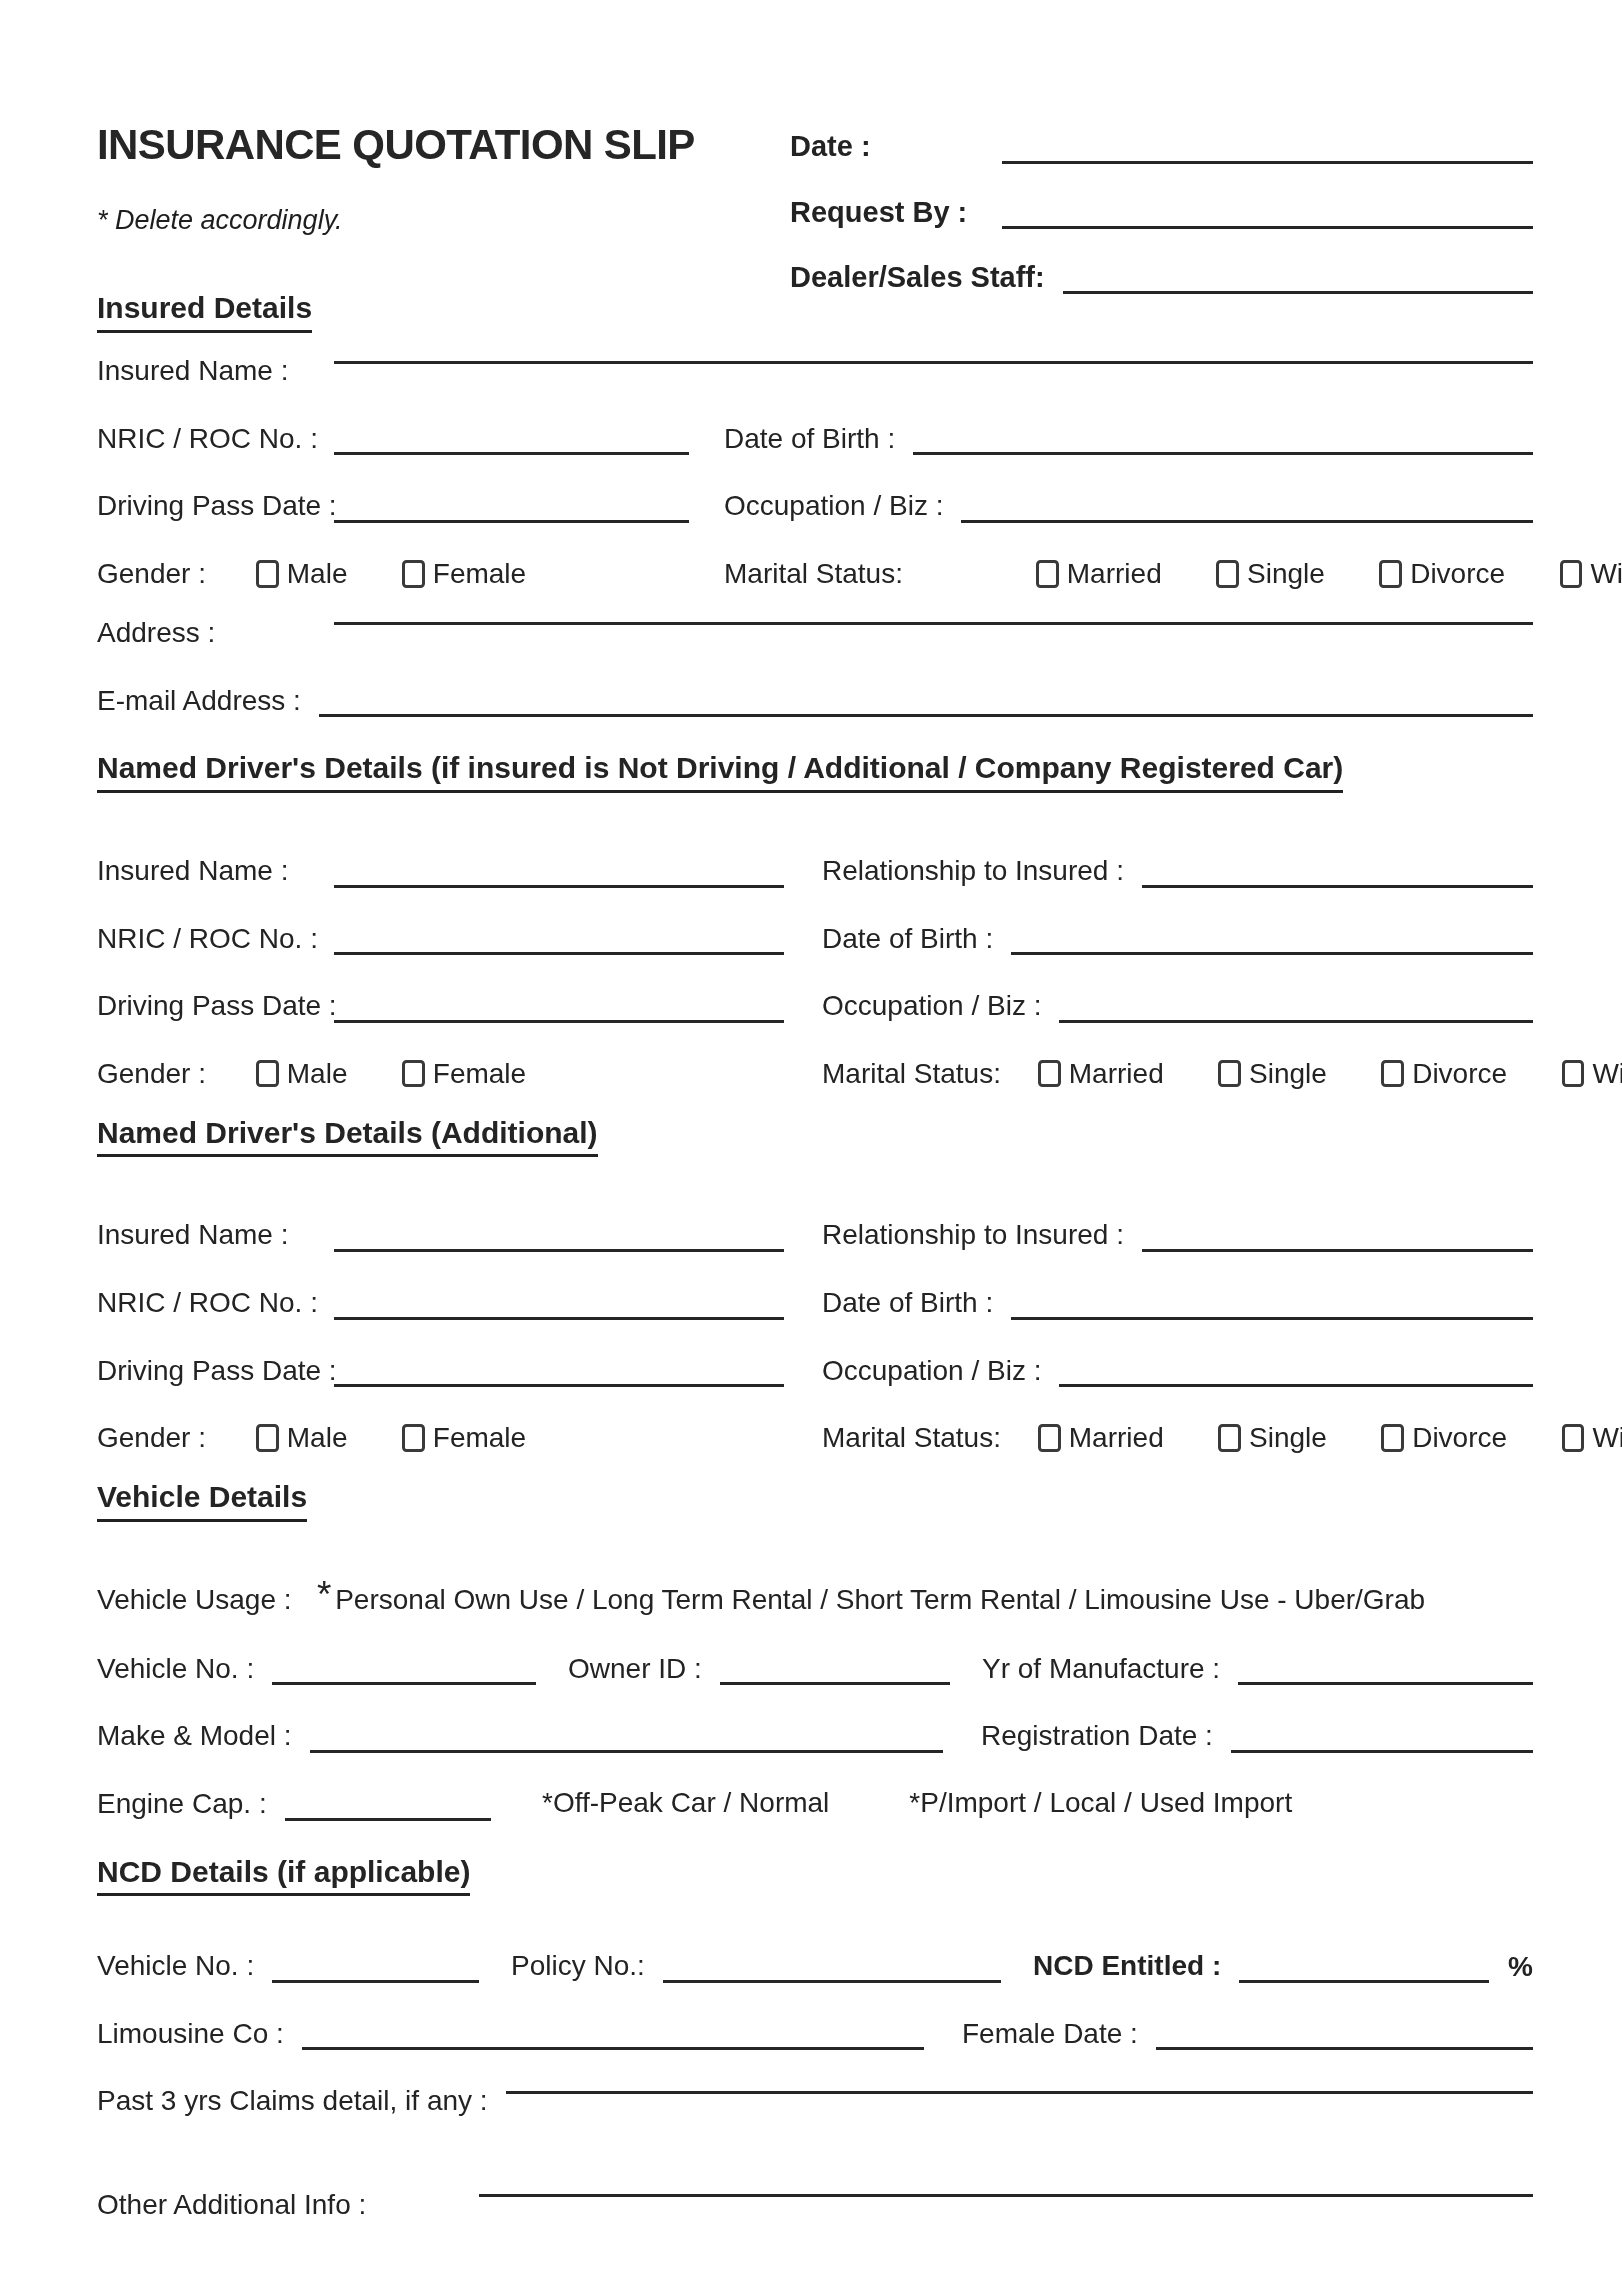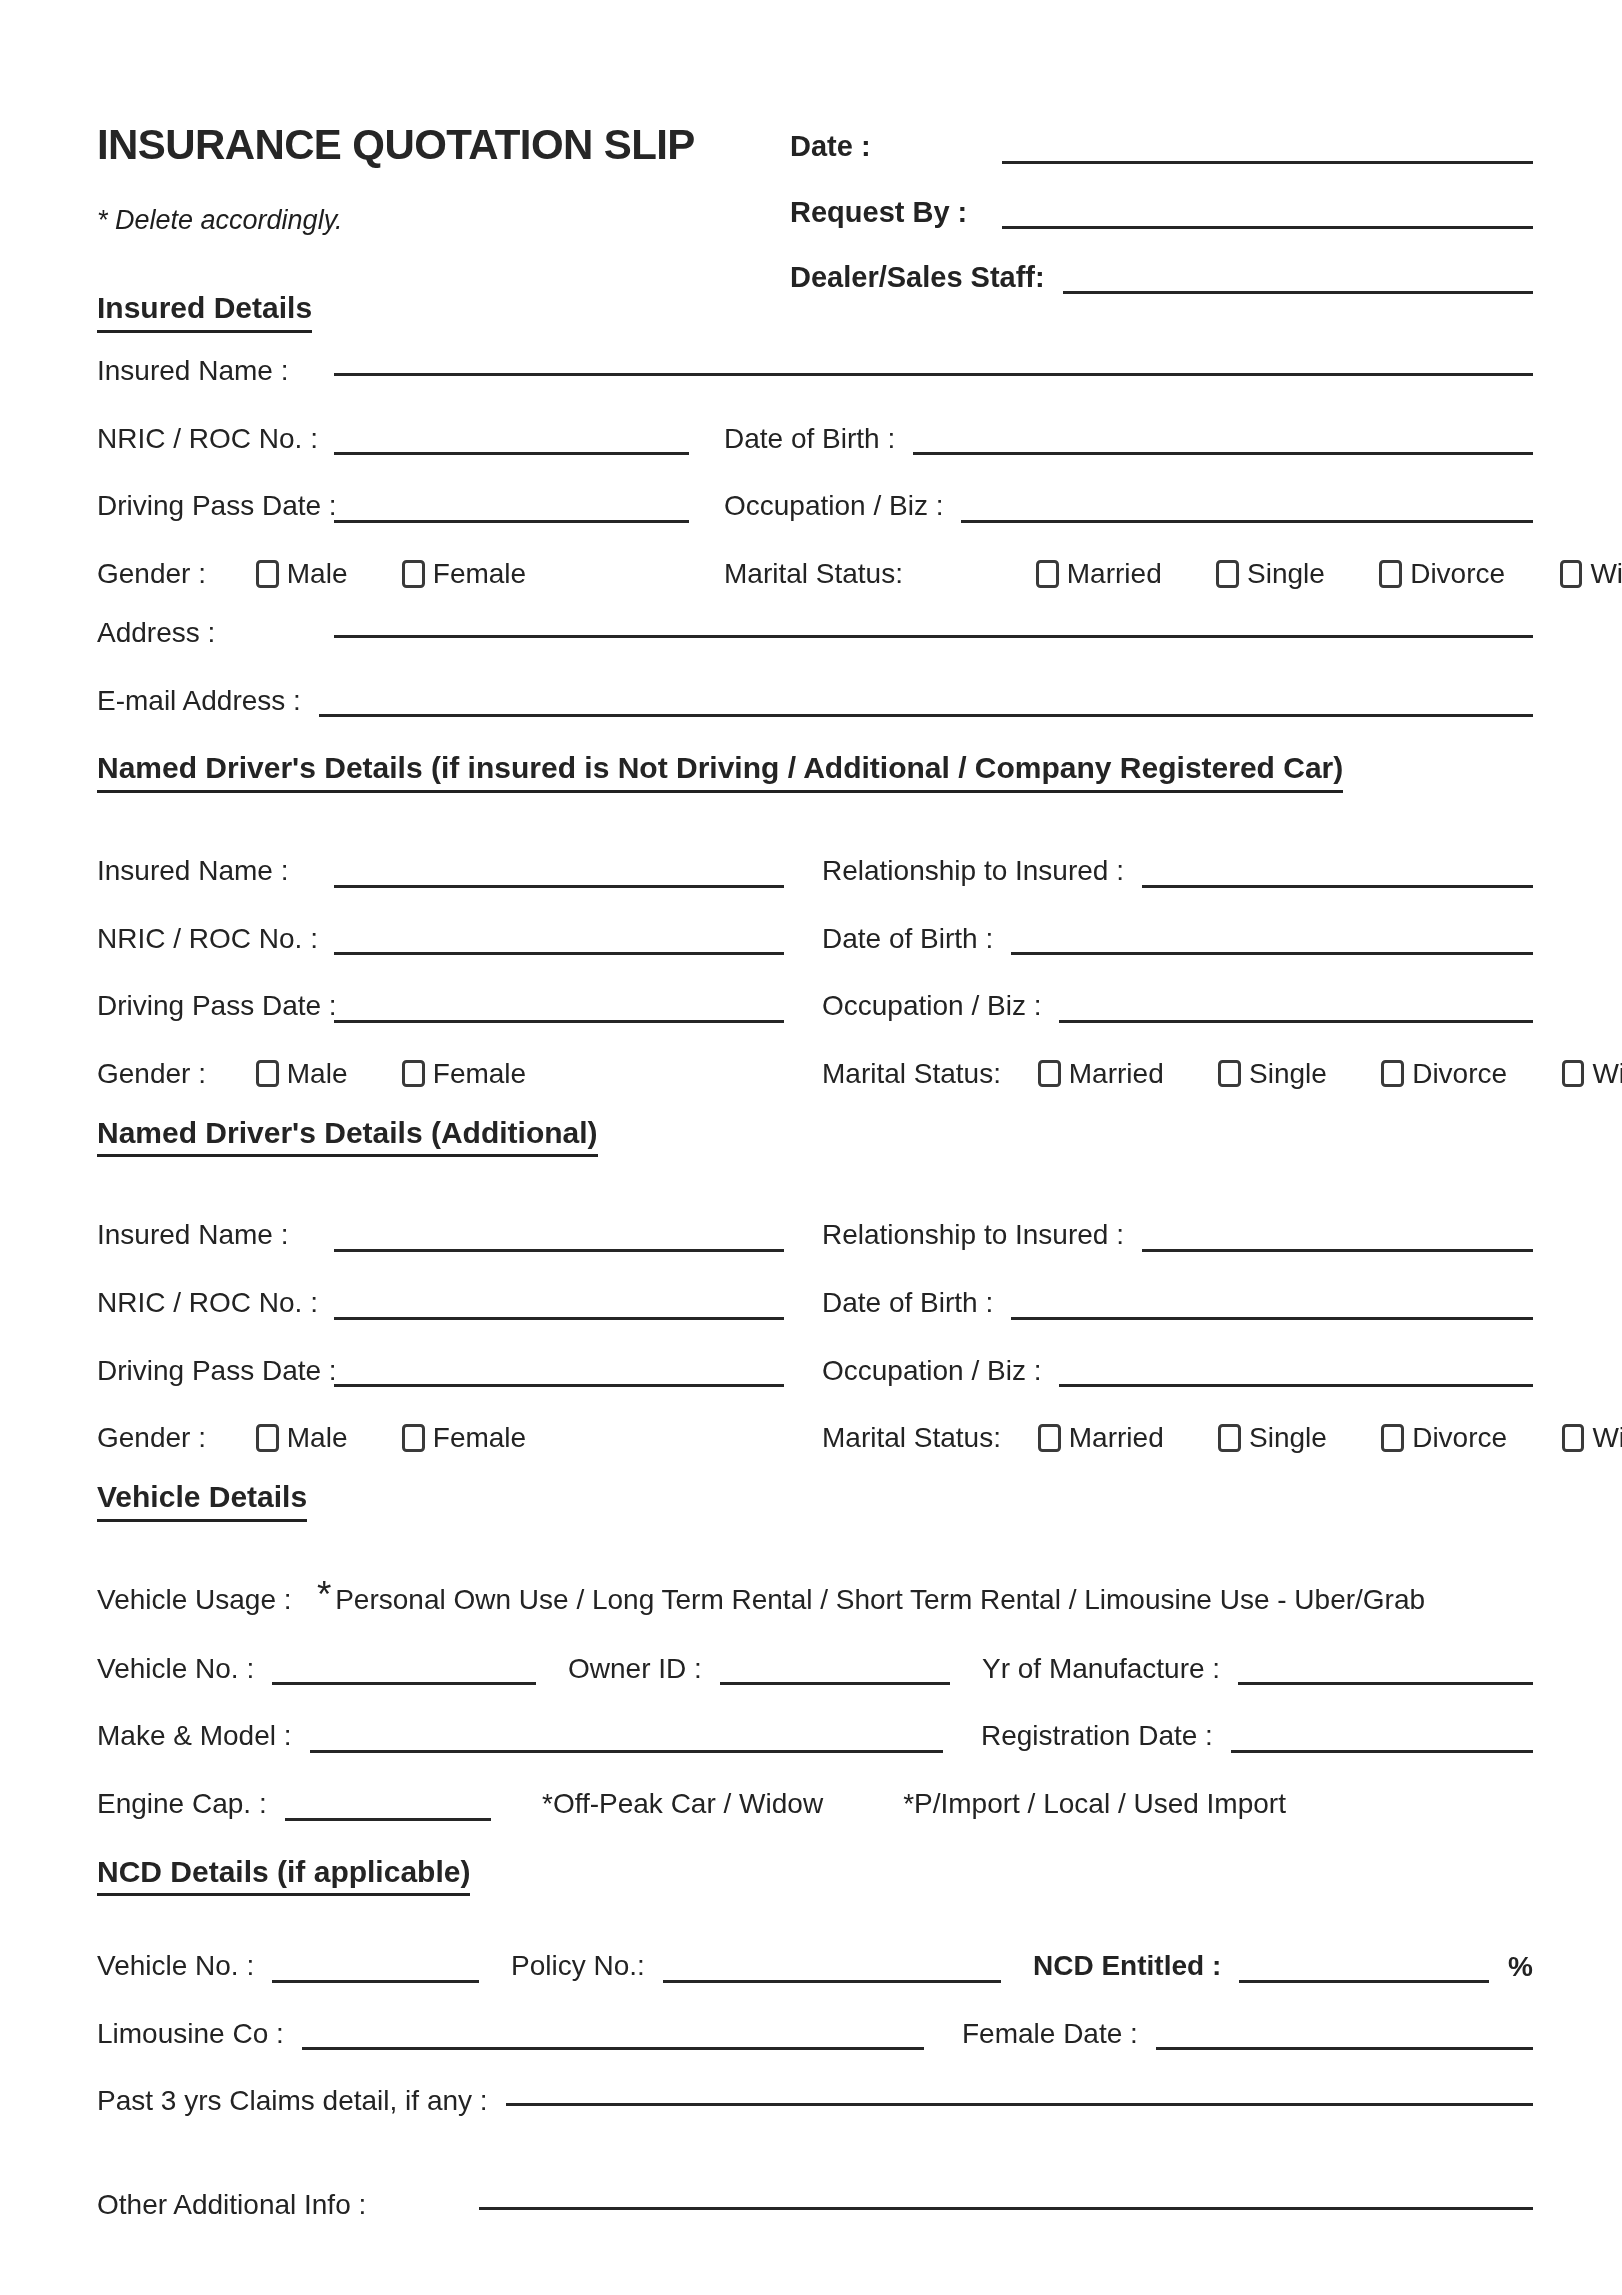--- a/index.html
+++ b/index.html
@@ -20,21 +20,21 @@
   .hfield{display:flex;align-items:flex-end;margin-bottom:32px;}
   .hlbl{font-weight:bold;font-size:29px;white-space:nowrap;min-width:194px;line-height:1.15;}
 
   
   .sec-wrap{margin:0;}
   .sec{display:inline-block;font-weight:bold;font-size:30px;line-height:1.1;
        border-bottom:3.2px solid #222;padding-bottom:5.7px;color:#242424;}
 
   
   .rows{margin-top:21.6px;}
-  .row{display:flex;align-items:center;margin-bottom:34px;}
+  .row{display:flex;align-items:flex-start;margin-bottom:34px;}
   .lbl{font-size:28px;white-space:nowrap;line-height:1.2;color:#232323;}
   .line{flex:1;border-bottom:3.2px solid #262626;height:6.4px;margin-left:18px;}
   .col{display:flex;align-items:flex-end;}
 
   
   .lblw{width:237px;flex:none;}
   .cA{width:592px;flex:none;padding-right:35px;}
   .cB{flex:1;}
   .cND{width:687px;flex:none;padding-right:38px;}
 
@@ -368,21 +368,21 @@
         <span class="lbl">Registration Date :</span>
         <span class="line"></span>
       </div>
     </div>
 
     <div class="row">
       <div class="col ce1">
         <span class="lbl">Engine Cap. :</span>
         <span class="line"></span>
       </div>
-      <span class="inline-opt" style="margin-left:51px;">*Off-Peak Car / Widow</span>
+      <span class="inline-opt" style="margin-left:51px;">*Off-Peak Car / Normal</span>
       <span class="inline-opt" style="margin-left:80px;">*P/Import / Local / Used Import</span>
     </div>
   </div>
 
   <div class="sec-wrap" style="margin-top:14px;margin-bottom:53px;">
     <span class="sec">NCD Details (if applicable)</span>
   </div>
 
   <div>
     <div class="row">

